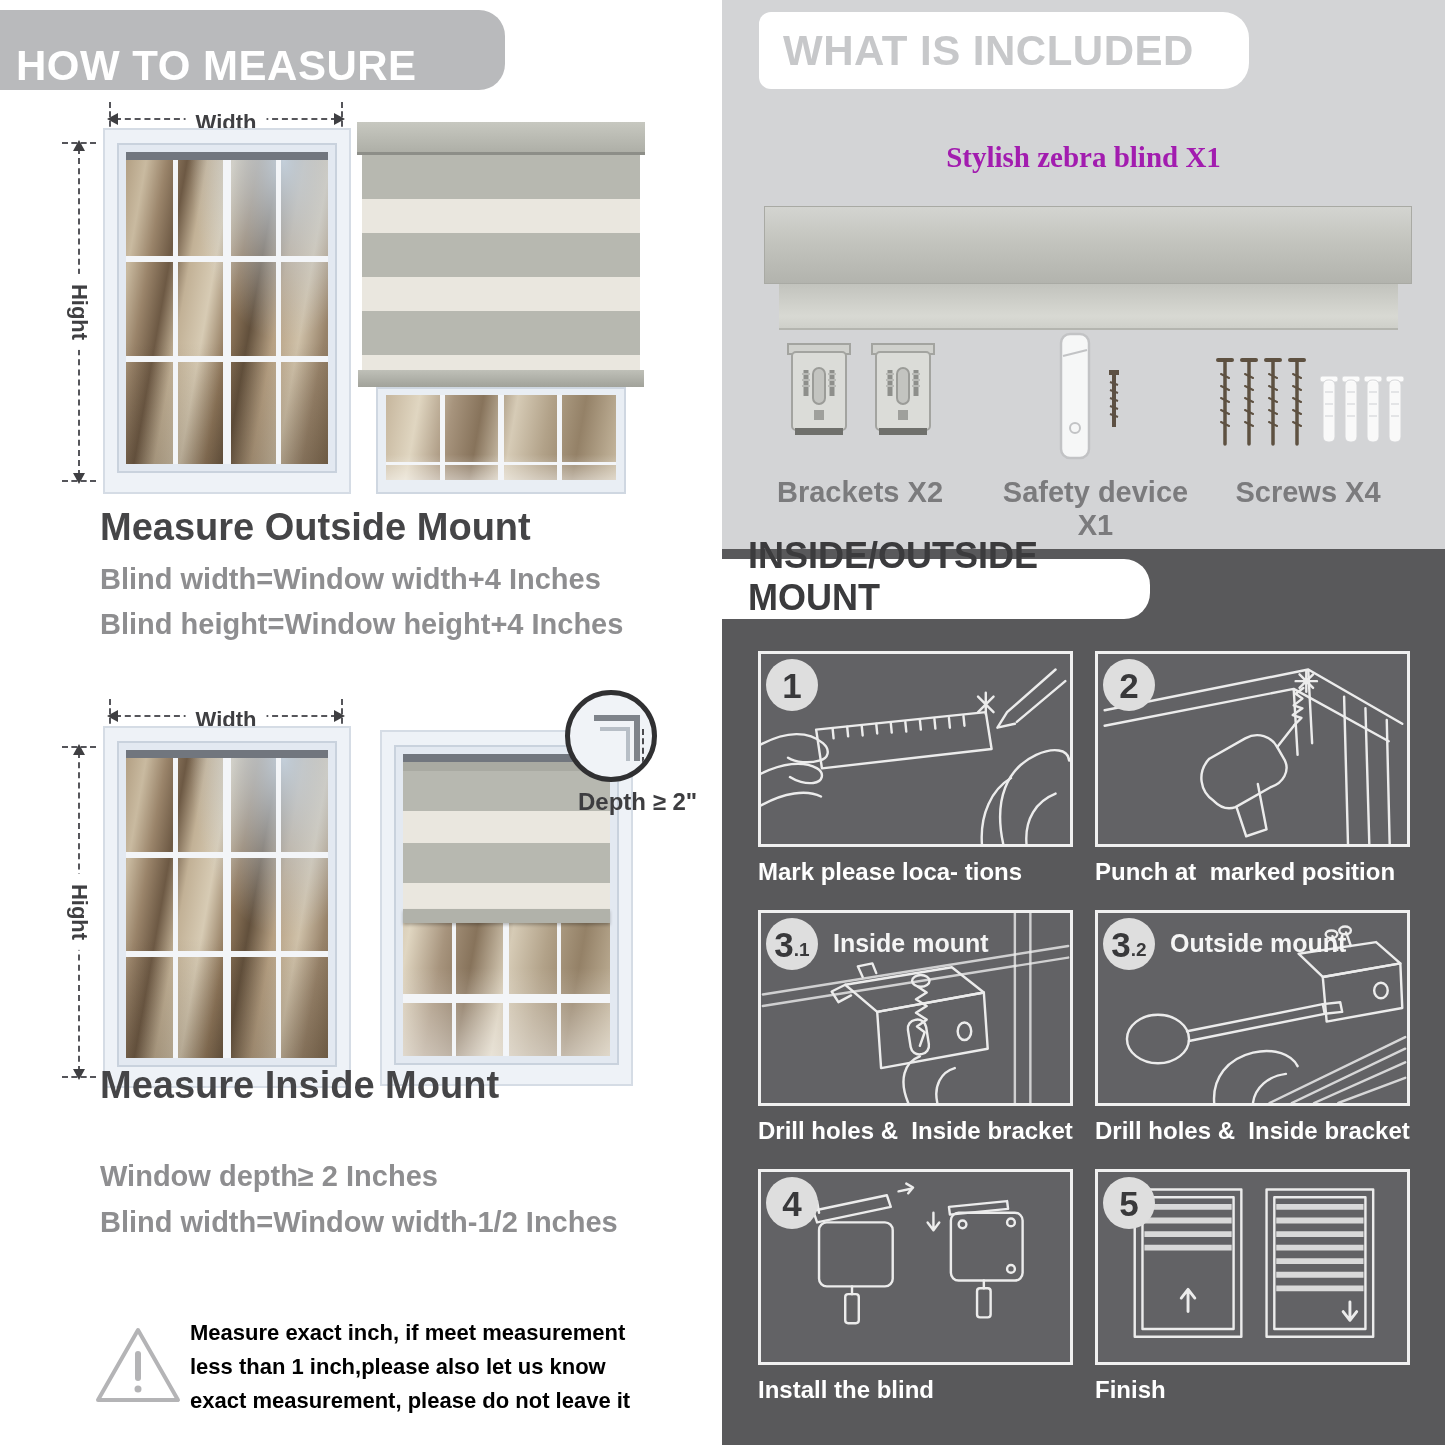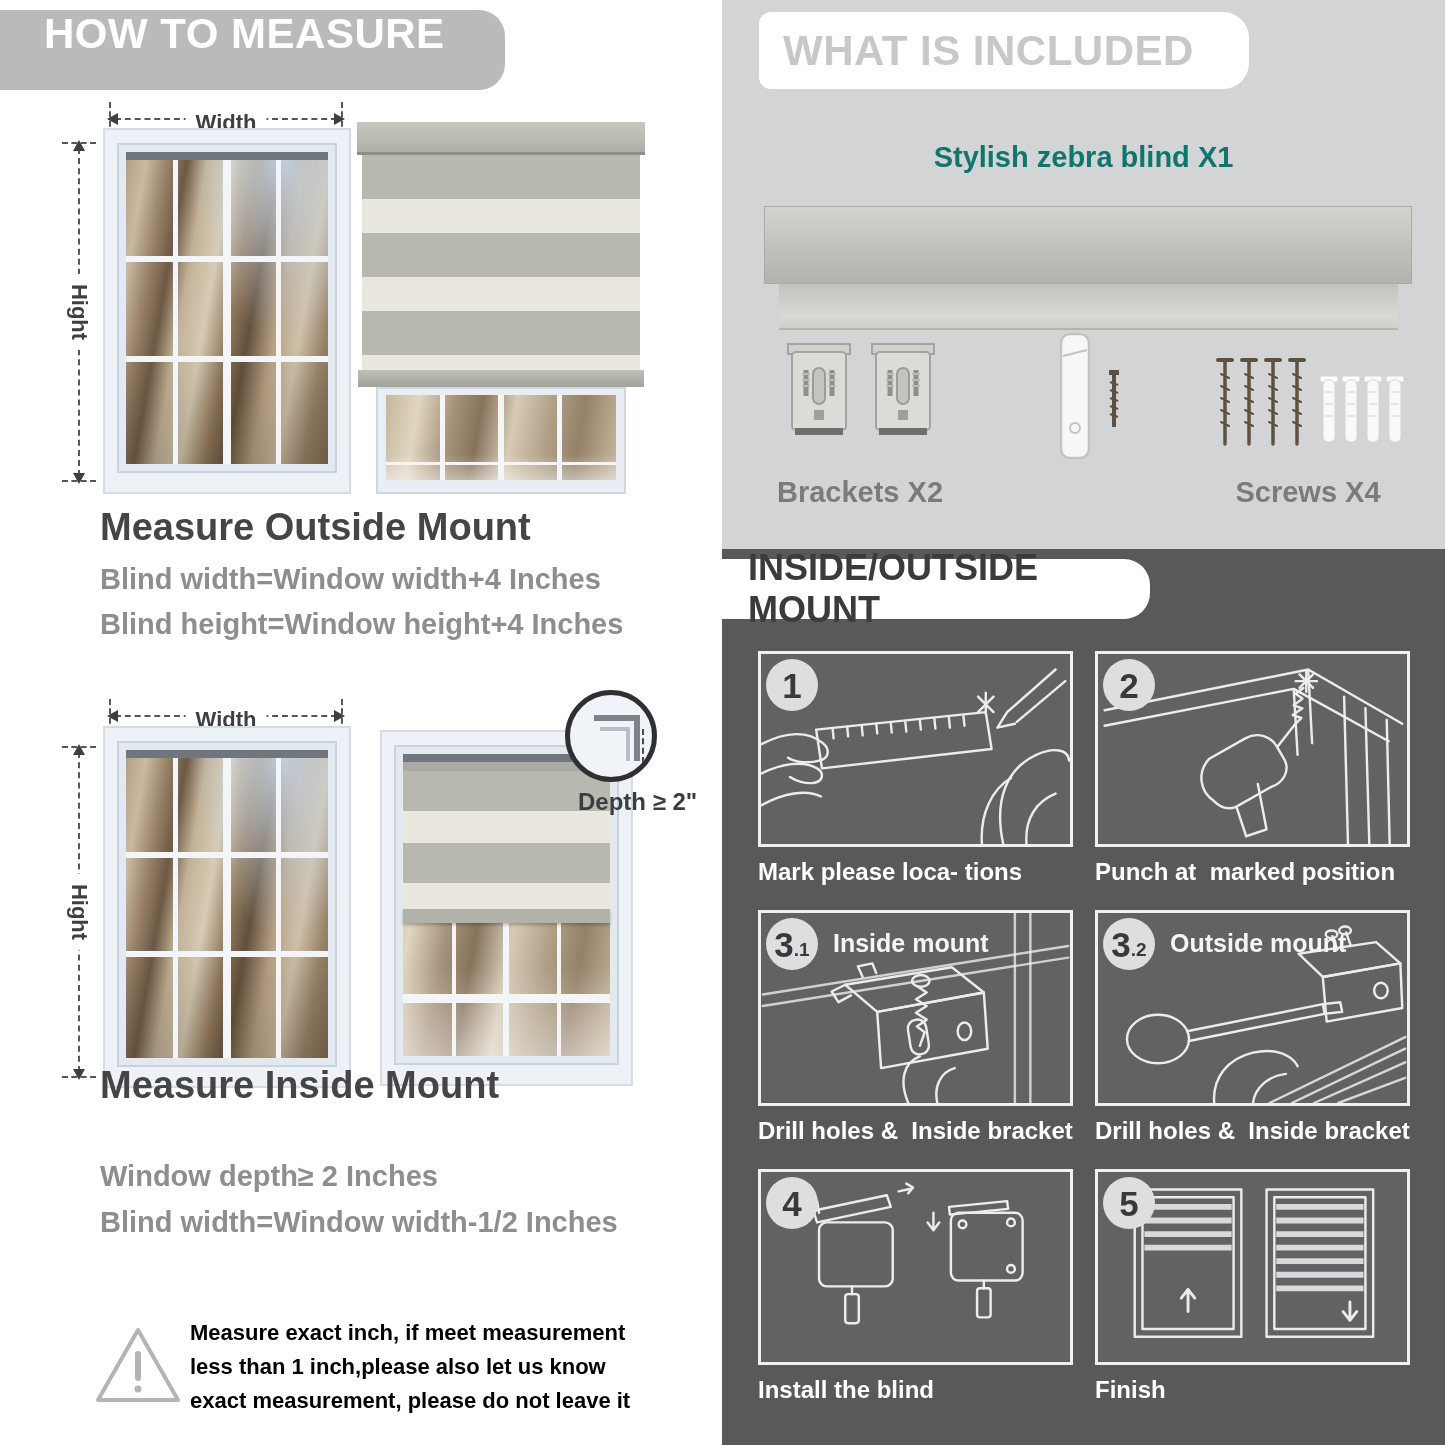--- a/index.html
+++ b/index.html
@@ -1,22 +1,22 @@
 <!DOCTYPE html>
 <html><head>
 <meta charset="utf-8">
 <style>
   * { margin:0; padding:0; box-sizing:border-box; }
   body { background:#fff; font-family:"Liberation Sans", sans-serif; }
   .page { position:relative; width:1445px; height:1445px; background:#ffffff; overflow:hidden; }
 
   
   .howto-header { position:absolute; left:0; top:10px; width:505px; height:80px;
-    background:#b9babc; border-radius:0 26px 26px 0; display:flex; align-items:flex-start;
-    padding-left:44px; }
+    background:#b9babc; border-radius:0 26px 26px 0; display:flex; align-items:flex-end;
+    padding-left:16px; }
   .howto-header span { color:#ffffff; font-size:42px; font-weight:bold; letter-spacing:.5px; }
 
   .section-title { position:absolute; left:100px; color:#454547; font-size:38px; font-weight:bold; }
   .formula { position:absolute; left:100px; color:#8e8e90; font-size:29px; font-weight:bold; }
 
   
   .win { position:absolute; background:#eef2f7; border:2px solid #d5dce5; padding:13px 12px 19px 12px; }
   .win-frame { width:100%; height:100%; background:#e3e9f1; border:2px solid #c9d2dd;
     padding:7px; display:flex; flex-direction:column; }
   .win-track { height:8px; background:#71767e; flex:0 0 auto; }
@@ -88,33 +88,33 @@
 
   .warn-text { position:absolute; left:190px; top:1316px; width:462px; color:#000000;
     font-size:22px; font-weight:bold; line-height:1.55; }
 
   
   .panel-light { position:absolute; left:722px; top:0; width:723px; height:549px; background:#d3d4d6; }
   .inc-header { position:absolute; left:9px; top:12px; width:490px; height:77px; background:#ffffff;
     border-radius:12px 26px 26px 12px; display:flex; align-items:center; padding-left:24px;margin-left:28px; }
   .inc-header span { color:#c7c8ca; font-size:42px; font-weight:bold; letter-spacing:.5px; }
   .blind-label { position:absolute; left:0; top:141px; width:100%; text-align:center;
-    color:#0f766e; font-size:29px; font-weight:bold; }
+    color:#a21caf; font-size:29px; font-weight:bold;font-family:Liberation Serif, serif; }
   .rail-top { position:absolute; left:42px; top:206px; width:648px; height:78px;
     background:linear-gradient(180deg,#d4d5d1 0%,#c3c4be 45%,#b2b3ad 100%);
     box-shadow:inset 0 0 0 1px #a9aaa4; }
   .rail-bottom { position:absolute; left:57px; top:284px; width:619px; height:46px;
     background:linear-gradient(180deg,#c2c3bd 0%,#d8d9d3 70%,#cdcec8 100%);
     box-shadow:inset 0 -2px 0 #b4b5af; }
   .inc-item-label { position:absolute; top:476px; text-align:center; color:#7b7b7d;
     font-size:29px; font-weight:bold; }
 
   .panel-dark { position:absolute; left:722px; top:549px; width:723px; height:896px; background:#59595b; }
   .mount-header { position:absolute; left:0; top:10px; width:428px; height:60px; background:#ffffff;
-    border-radius:0 26px 26px 0; display:flex; align-items:center; padding-left:26px; }
+    border-radius:0 26px 26px 0; display:flex; align-items:flex-end; padding-left:26px; }
   .mount-header span { color:#3b3b3d; font-size:36px; font-weight:bold; }
   .steps { position:absolute; left:36px; top:102px; width:652px; display:grid;
     grid-template-columns:315px 315px; column-gap:22px; row-gap:24px; }
   .step {}
   .step-frame { position:relative; height:196px; border:3px solid #f0f0f0; background:#626265; }
   .badge { position:absolute; top:5px; left:5px; min-width:52px; height:52px; border-radius:50%;
     background:#dedede; display:flex; align-items:center; justify-content:center; z-index:2; padding:0 6px; }
   .badge .n { color:#39393b; font-size:35px; font-weight:bold; line-height:1; }
   .badge .s { color:#39393b; font-size:19px; font-weight:bold; align-self:flex-end; margin-bottom:9px; }
   .inner-lbl { position:absolute; top:16px; left:72px; color:#f5f5f5; font-size:25px; font-weight:bold; z-index:2; }
@@ -279,20 +279,21 @@
         <rect x="156" y="28" width="18" height="6" rx="2" fill="rgba(255,255,255,0.9)" stroke="#d4d5d7"></rect>
         <rect x="159" y="32" width="12" height="62" rx="5" fill="rgba(255,255,255,0.85)" stroke="#d4d5d7"></rect>
         <rect x="178" y="28" width="18" height="6" rx="2" fill="rgba(255,255,255,0.9)" stroke="#d4d5d7"></rect>
         <rect x="181" y="32" width="12" height="62" rx="5" fill="rgba(255,255,255,0.85)" stroke="#d4d5d7"></rect>
         <path d="M117 44 h8 M117 56 h8 M117 68 h8 M139 44 h8 M139 56 h8 M139 68 h8
                  M161 44 h8 M161 56 h8 M161 68 h8 M183 44 h8 M183 56 h8 M183 68 h8" stroke="#e3e4e6" stroke-width="2"></path>
       </g>
     </svg>
 
     <div class="inc-item-label" style="left:38px; width:200px;">Brackets X2</div>
+    <div class="inc-item-label" style="left:266px; width:215px;">Safety device X1</div>
     <div class="inc-item-label" style="left:486px; width:200px;">Screws X4</div>
   </div>
 
   <div class="panel-dark">
     <div class="mount-header">
       <span>INSIDE/OUTSIDE MOUNT</span>
     </div>
 
     <div class="steps">
 

